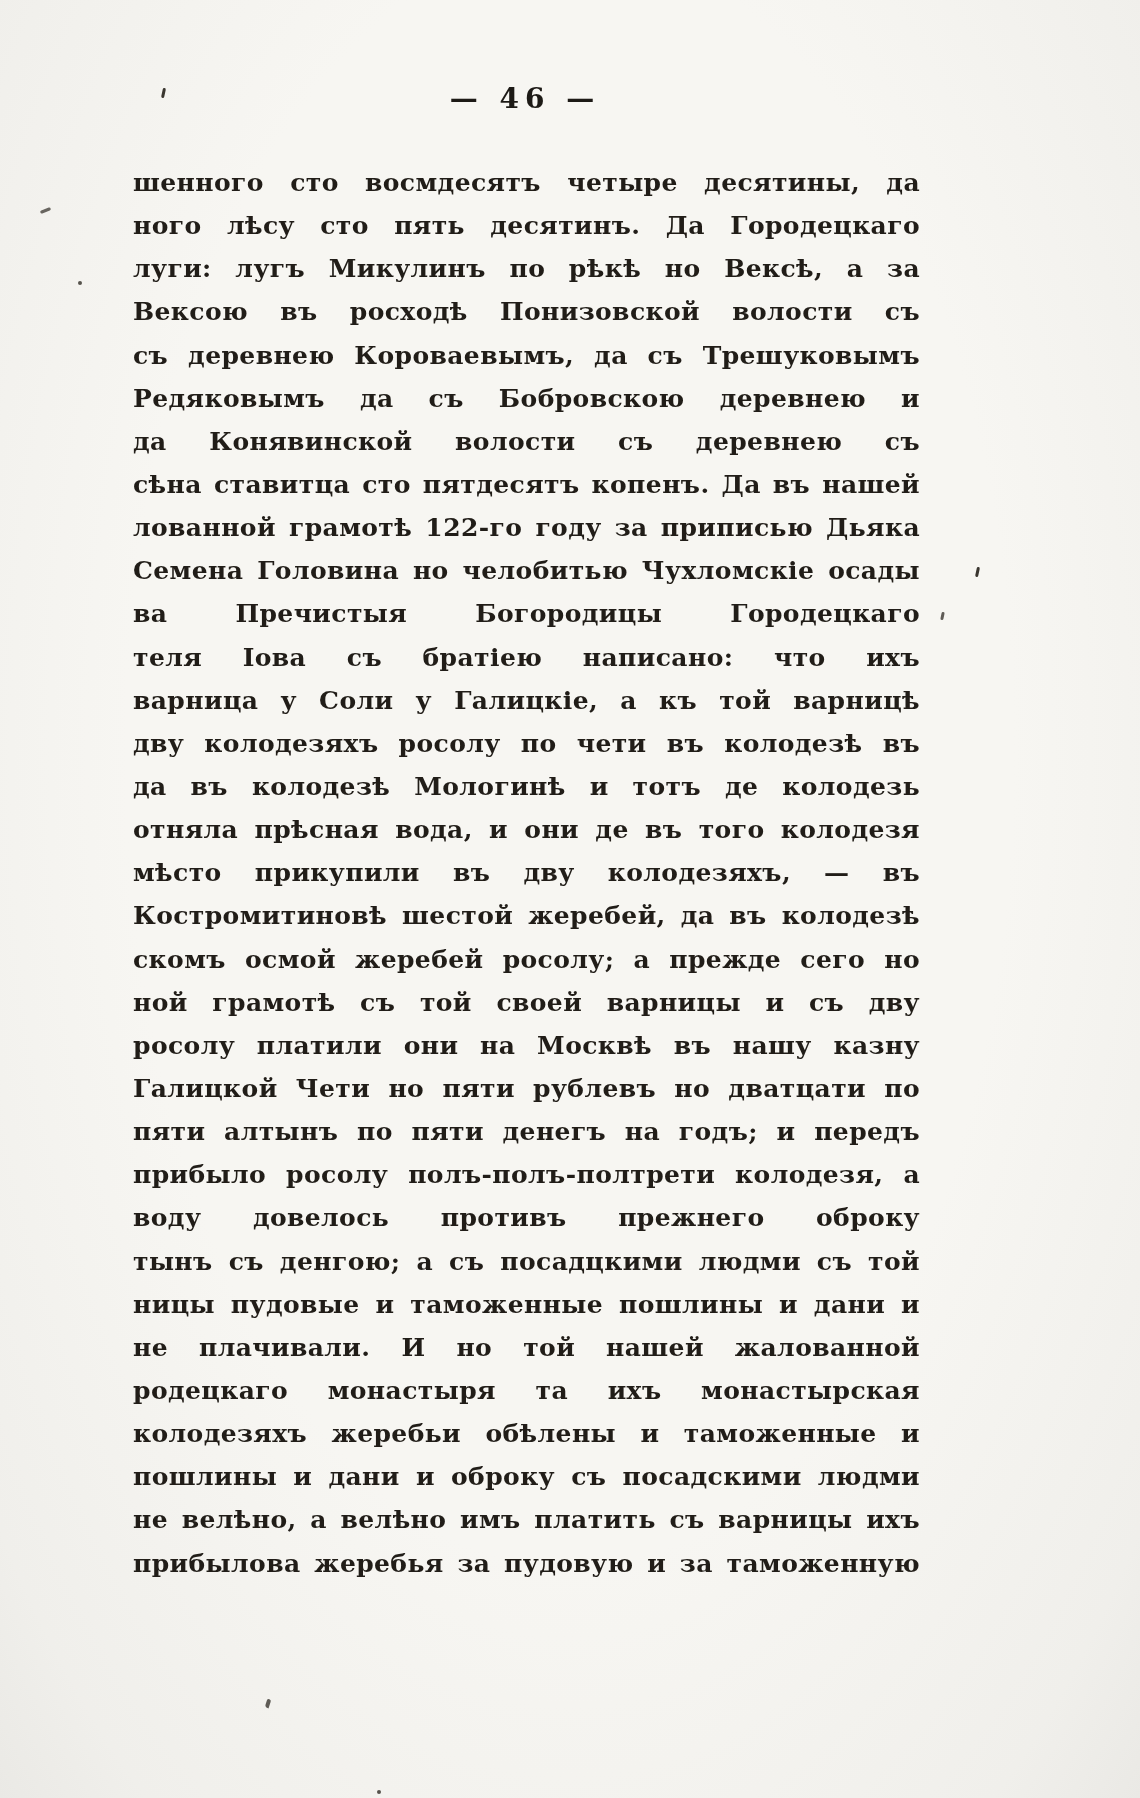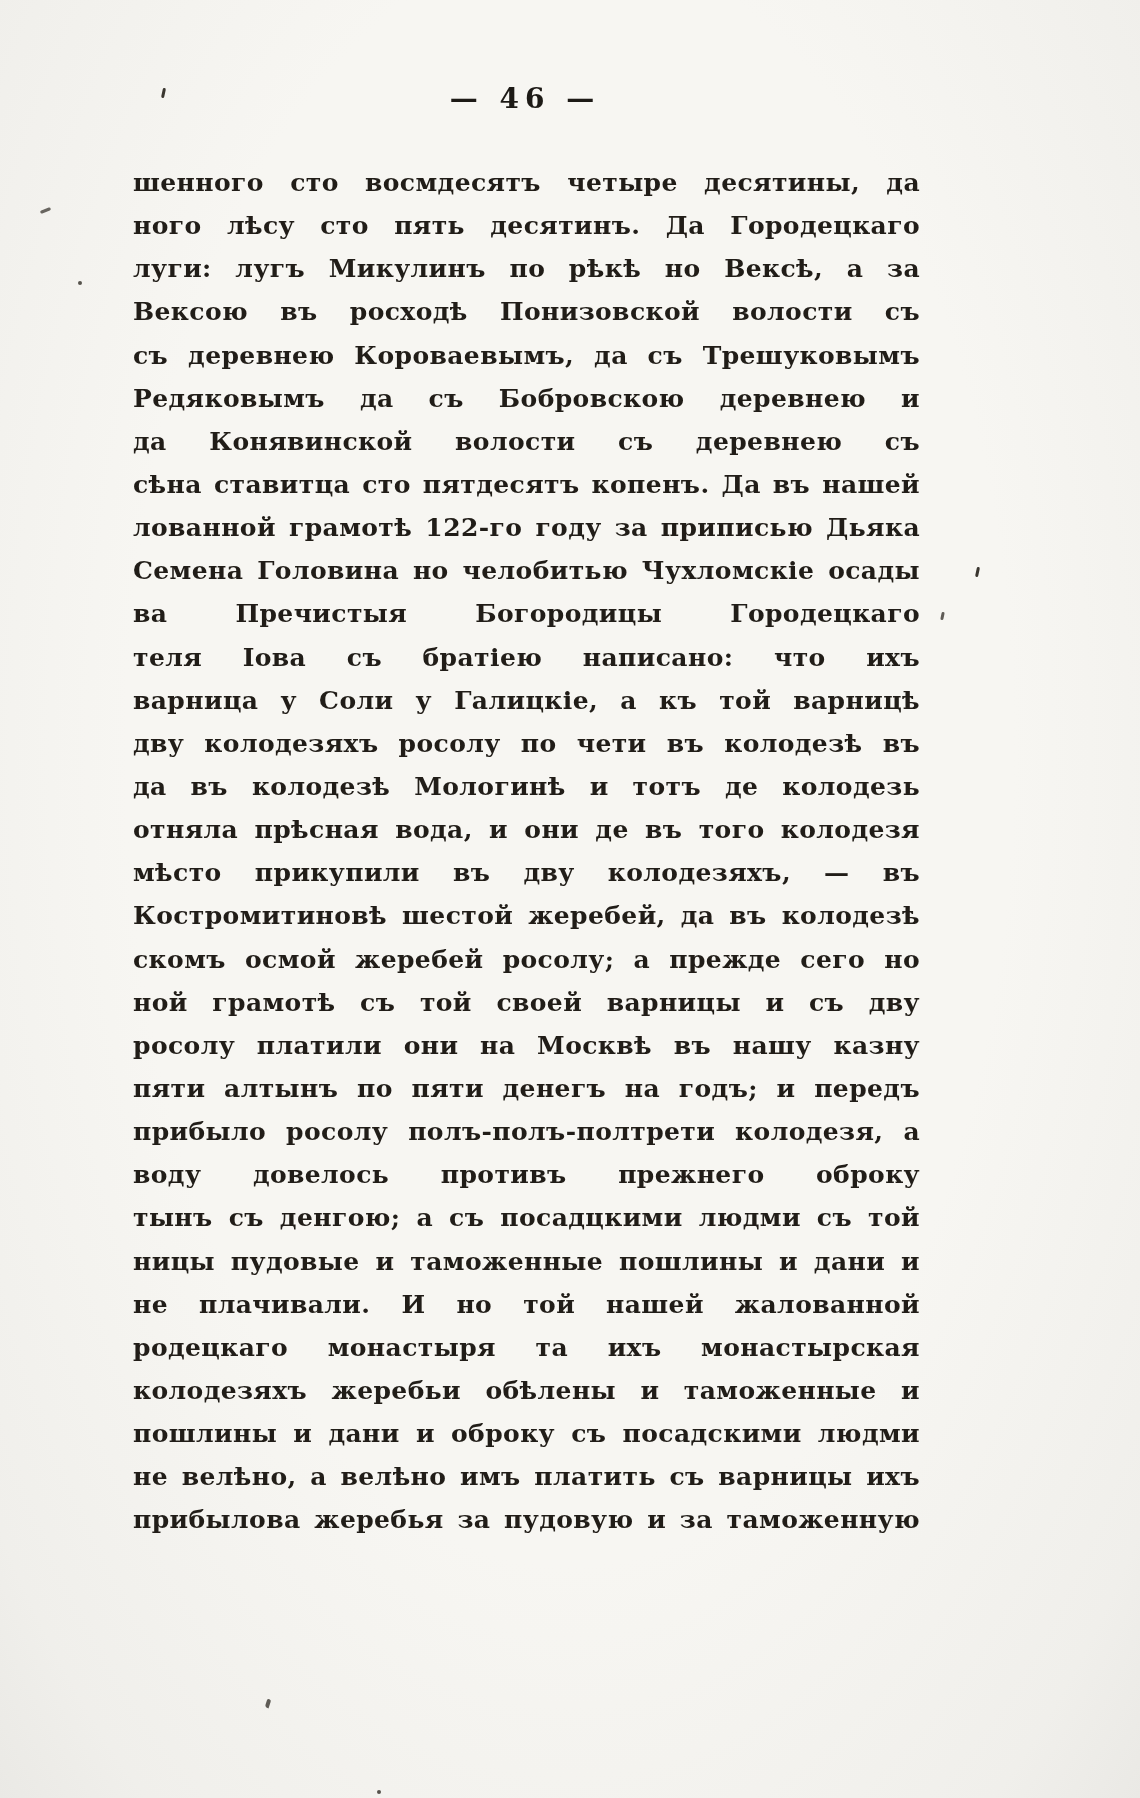--- a/index.html
+++ b/index.html
@@ -71,20 +71,21 @@
       <div class="text-line">теля Іова съ братіею написано: что ихъ монастырская</div>
       <div class="text-line">варница у Соли у Галицкіе, а къ той варницѣ было въ</div>
       <div class="text-line">дву колодезяхъ росолу по чети въ колодезѣ въ проломѣ,</div>
       <div class="text-line">да въ колодезѣ Мологинѣ и тотъ де колодезь Мологинъ</div>
       <div class="text-line">отняла прѣсная вода, и они де въ того колодезя чети</div>
       <div class="text-line">мѣсто прикупили въ дву колодезяхъ, — въ колодезѣ въ</div>
       <div class="text-line">Костромитиновѣ шестой жеребей, да въ колодезѣ Успен-</div>
       <div class="text-line">скомъ осмой жеребей росолу; а прежде сего но жалован-</div>
       <div class="text-line">ной грамотѣ съ той своей варницы и съ дву жеребьевъ</div>
       <div class="text-line">росолу платили они на Москвѣ въ нашу казну оброку въ</div>
+      <div class="text-line">Галицкой Чети но пяти рублевъ но дватцати по</div>
       <div class="text-line">пяти алтынъ по пяти денегъ на годъ; и передъ прежнимъ</div>
       <div class="text-line">прибыло росолу полъ-полъ-полтрети колодезя, а но роз-</div>
       <div class="text-line">воду довелось противъ прежнего оброку двѣнатцать ал-</div>
       <div class="text-line">тынъ съ денгою; а съ посадцкими людми съ той вар-</div>
       <div class="text-line">ницы пудовые и таможенные пошлины и дани и оброку</div>
       <div class="text-line">не плачивали. И но той нашей жалованной грамотѣ Го-</div>
       <div class="text-line">родецкаго монастыря та ихъ монастырская варница и въ</div>
       <div class="text-line">колодезяхъ жеребьи обѣлены и таможенные и пудовые</div>
       <div class="text-line">пошлины и дани и оброку съ посадскими людми имати</div>
       <div class="text-line">не велѣно, а велѣно имъ платить съ варницы ихъ и съ</div>

